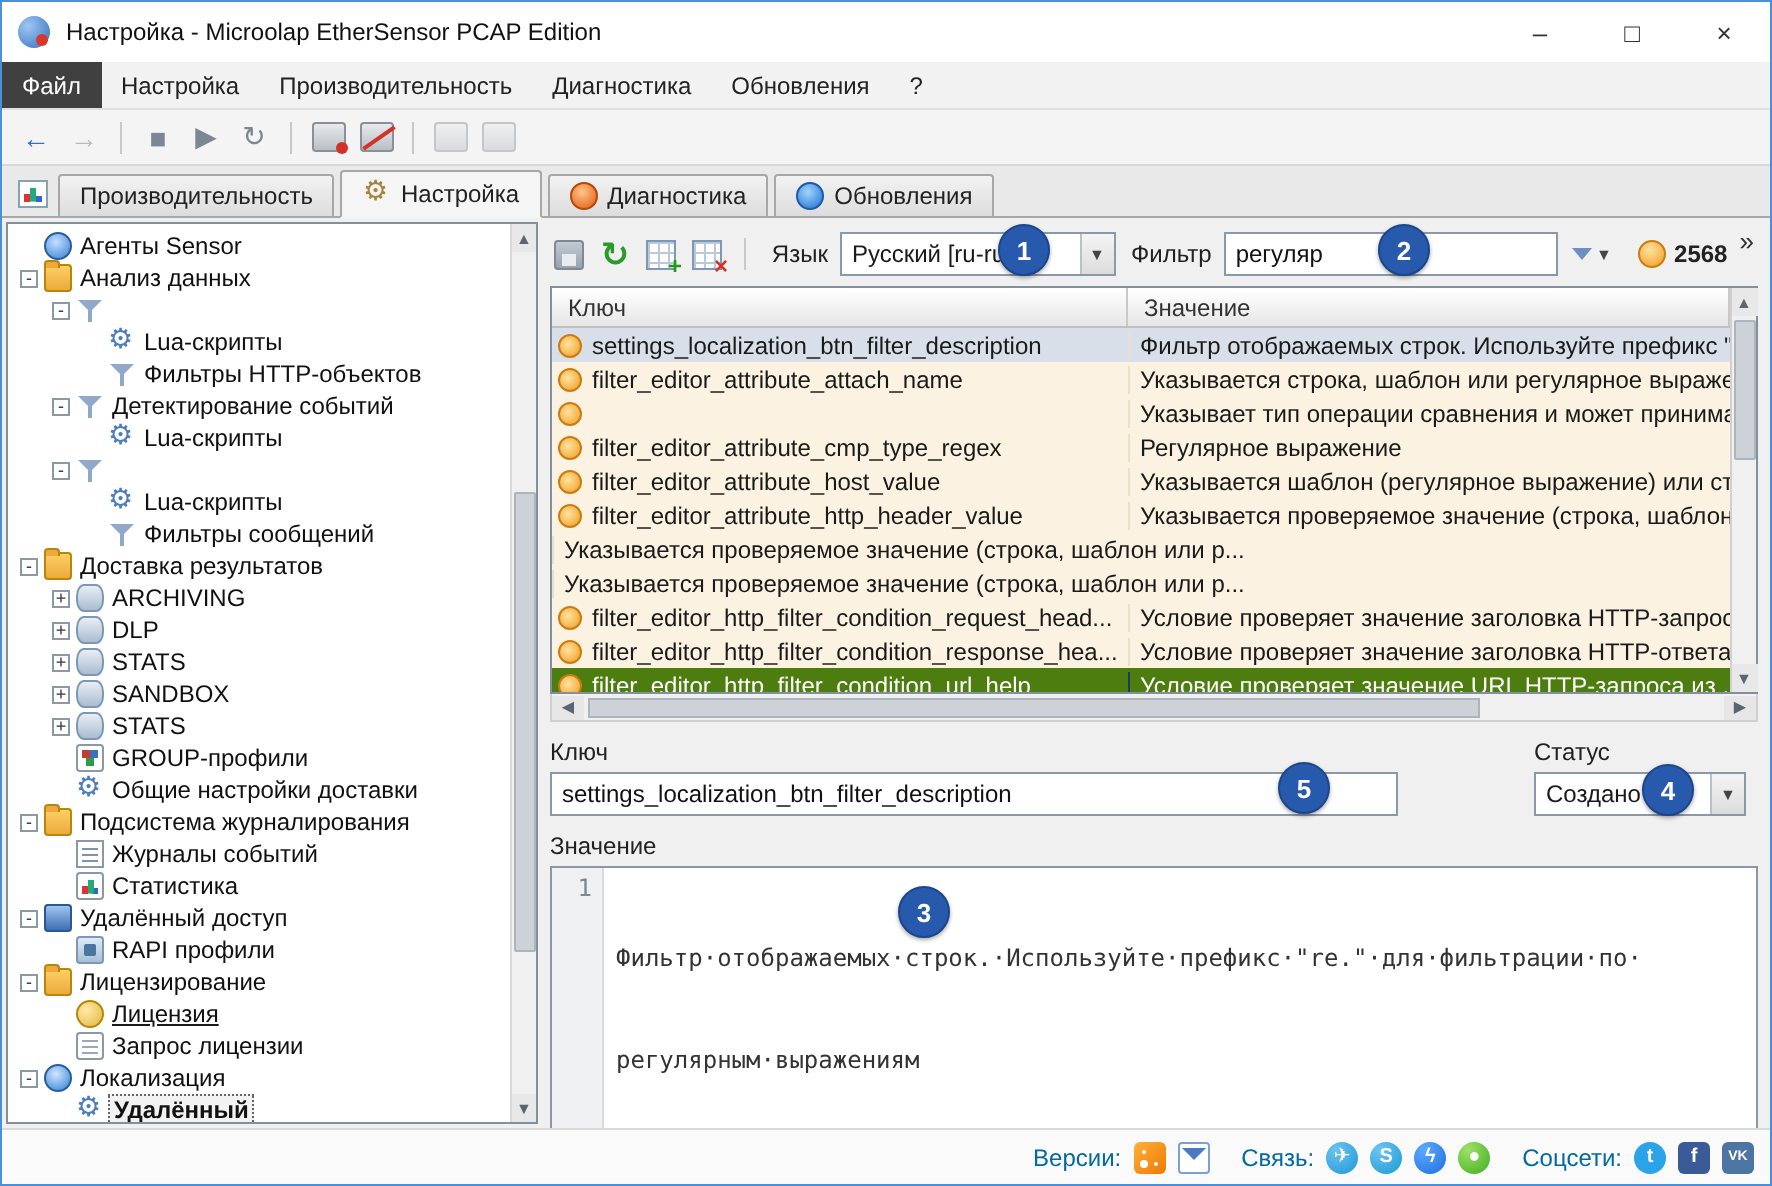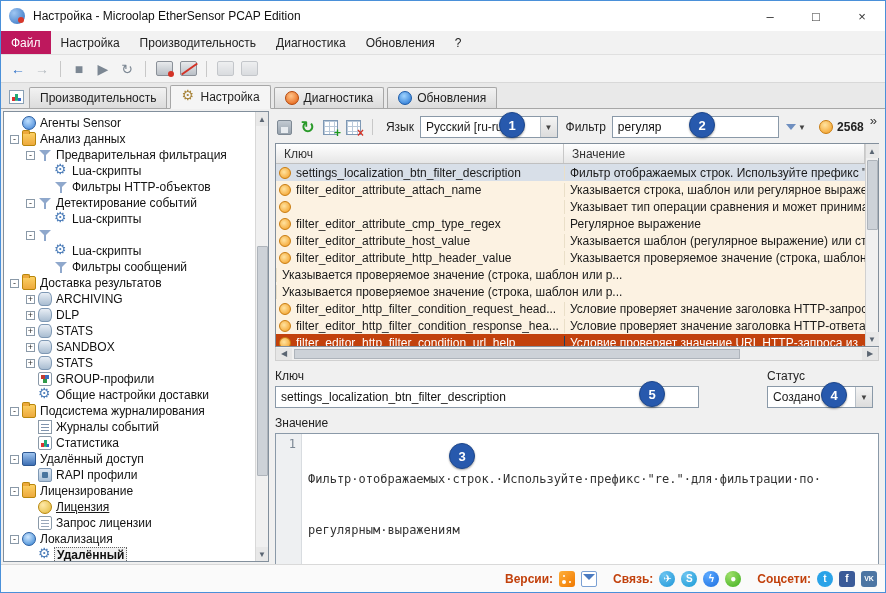--- a/index.html
+++ b/index.html
@@ -10,21 +10,21 @@
   
   .titlebar{height:30px;background:#fff;display:flex;align-items:center;padding-left:8px;flex:none}
   .app-ico{width:16px;height:16px;border-radius:50%;background:radial-gradient(circle at 5px 5px,#9fc6f2,#2f6fc0);position:relative;flex:none}
   .app-ico::after{content:"";position:absolute;right:1px;bottom:1px;width:6px;height:6px;border-radius:50%;background:#d8372a}
   .title-text{margin-left:8px;color:#111}
   .win-controls{margin-left:auto;display:flex;height:100%}
   .win-btn{width:46px;display:flex;align-items:center;justify-content:center;font-size:13px;color:#333}
   
   .menubar{height:24px;background:#f2f2f2;display:flex;align-items:stretch;border-bottom:1px solid #e0e0e0;flex:none}
   .menu-item{display:flex;align-items:center;padding:0 10px;color:#222}
-  .menu-item.active{background:#be185d;color:#fff}
+  .menu-item.active{background:#404040;color:#fff}
   
   .toolbar{height:28px;background:#f4f4f4;border-bottom:1px solid #d8d8d8;display:flex;align-items:center;padding:0 6px;gap:2px;flex:none}
   .tb-sep{width:1px;height:16px;background:#c8c8c8;margin:0 5px}
   .tbtn{width:22px;height:22px;display:flex;align-items:center;justify-content:center;font-size:14px;color:#7c8793;position:relative}
   .tbtn.blue{color:#2f71c9;font-weight:bold}
   .tbtn.dim{color:#b4bac0}
   .svc{width:17px;height:15px;background:linear-gradient(#e8eaec,#b9bfc6);border:1px solid #8a9098;border-radius:2px;position:relative}
   .svc.red-dot::after{content:"";position:absolute;right:-2px;bottom:-2px;width:6px;height:6px;border-radius:50%;background:#d33327}
   .svc.red-slash::after{content:"";position:absolute;left:-1px;top:6px;width:19px;height:2px;background:#d33327;transform:rotate(-35deg)}
   .svc.gray{opacity:.45}
@@ -98,21 +98,21 @@
   
   .tbl{flex:none;height:204px;border:1px solid #828f9c;background:#fff;display:flex;min-width:0}
   .tbl-main{flex:1;min-width:0;display:flex;flex-direction:column}
   .tbl-head{height:20px;display:flex;background:linear-gradient(#ffffff,#e6e6e6);border-bottom:1px solid #c0c0c0;flex:none}
   .th{display:flex;align-items:center;padding-left:8px;color:#333;border-right:1px solid #c8c8c8;overflow:hidden;white-space:nowrap}
   .th-key{width:288px;flex:none}
   .th-val{flex:1}
   .tbl-body{flex:1;overflow:hidden}
   .tr{height:17px;display:flex;align-items:center;background:#fcf2e2;white-space:nowrap}
   .tr.selected{background:#d8dfe8}
-  .tr.dark{background:#c2410c;color:#fff}
+  .tr.dark{background:#4d7c0f;color:#fff}
   .td-key{width:288px;flex:none;display:flex;align-items:center;overflow:hidden}
   .td-key .rball{width:12px;height:12px;border-radius:50%;background:radial-gradient(circle at 4px 4px,#ffe3a0,#f29a1e);border:1px solid #c97c10;margin:0 5px 0 3px;flex:none}
   .td-val{flex:1;overflow:hidden;padding-left:5px;border-left:1px solid #eadfc8}
   .tr.dark .td-val{border-left-color:#1c3e5e}
   .tbl-vscroll{width:13px;flex:none;background:#f0f0f0;border-left:1px solid #d0d0d0;display:flex;flex-direction:column;align-items:center}
   
   .hscroll{height:14px;flex:none;background:#f0f0f0;border:1px solid #d0d0d0;border-top:none;display:flex;align-items:center}
   .hs-btn{width:16px;height:12px;display:flex;align-items:center;justify-content:center;font-size:8px;color:#5a6572;background:#e6e6e6}
   .hs-thumb{height:10px;background:#cdd2d8;border:1px solid #aeb4bb;flex:1;margin:0 2px}
   .hs-spacer{width:120px;flex:none}
@@ -123,21 +123,21 @@
   .fcol-status{width:106px;flex:none}
   .flabel{color:#222;margin-bottom:3px}
   .key-input{width:100%;height:22px;border:1px solid #8a99a8;background:#fff;padding:0 5px;font:12px "Liberation Sans",sans-serif;color:#111}
   .status-combo{width:106px}
   .value-label{margin:8px 0 3px}
   .editor{flex:none;height:132px;border:1px solid #8a99a8;background:#fff;display:flex;overflow:hidden}
   .gutter{width:26px;flex:none;background:#eef0f2;border-right:1px solid #d8dcE0;color:#7b8794;text-align:right;padding:3px 5px 0 0;font:12px "DejaVu Sans Mono",monospace}
   .code{padding:3px 6px;font:12px "DejaVu Sans Mono",monospace;color:#333;line-height:17px;white-space:pre}
   
   .statusbar{height:28px;flex:none;background:#fafafa;border-top:1px solid #d9d9d9;display:flex;align-items:center;justify-content:flex-end;padding-right:8px;gap:6px}
-  .sb-label{font-weight:bold;color:#c2410c;margin-left:10px}
+  .sb-label{font-weight:normal;color:#0369a1;margin-left:10px}
   .sico{width:16px;height:16px;flex:none;position:relative;display:flex;align-items:center;justify-content:center;border-radius:3px;color:#fff;font-weight:bold;font-size:10px}
   .s-rss{background:linear-gradient(135deg,#ffb03a,#f07800)}
   .s-rss::after{content:"";position:absolute;left:3px;bottom:3px;width:4px;height:4px;background:#fff;border-radius:50%;box-shadow:0 -6px 0 -1px #fff,6px 0 0 -1px #fff}
   .s-mail{background:#fff;border:1px solid #7aa0d4;border-radius:2px}
   .s-mail::after{content:"";position:absolute;left:1px;top:2px;border:6px solid transparent;border-top:6px solid #4a7ac0;border-left-width:6px;border-right-width:6px;width:0}
   .s-round{border-radius:50%}
   .s-tg{background:radial-gradient(circle at 5px 4px,#6cc4f0,#1f96d8)}
   .s-sk{background:radial-gradient(circle at 5px 4px,#6cc4f0,#1a9ad6)}
   .s-ms{background:radial-gradient(circle at 5px 4px,#5aa9ff,#1f6fe0)}
   .s-icq{background:radial-gradient(circle at 5px 4px,#9fe06a,#3fae1f)}
@@ -223,21 +223,20 @@
             <span class="tlabel">Агенты Sensor</span>
           </div>
           <div class="tree-item" style="padding-left: 4px;">
             <span class="exp">-</span>
             <span class="ti ti-folder"></span>
             <span class="tlabel">Анализ данных</span>
           </div>
           <div class="tree-item" style="padding-left: 20px;">
             <span class="exp">-</span>
             <span class="ti ti-funnel"></span>
-            <span class="tlabel">Предварительная фильтрация</span>
           </div>
           <div class="tree-item" style="padding-left: 36px;">
             <span class="exp hidden"></span>
             <span class="ti ti-gear"></span>
             <span class="tlabel">Lua-скрипты</span>
           </div>
           <div class="tree-item" style="padding-left: 36px;">
             <span class="exp hidden"></span>
             <span class="ti ti-funnel"></span>
             <span class="tlabel">Фильтры HTTP-объектов</span>

